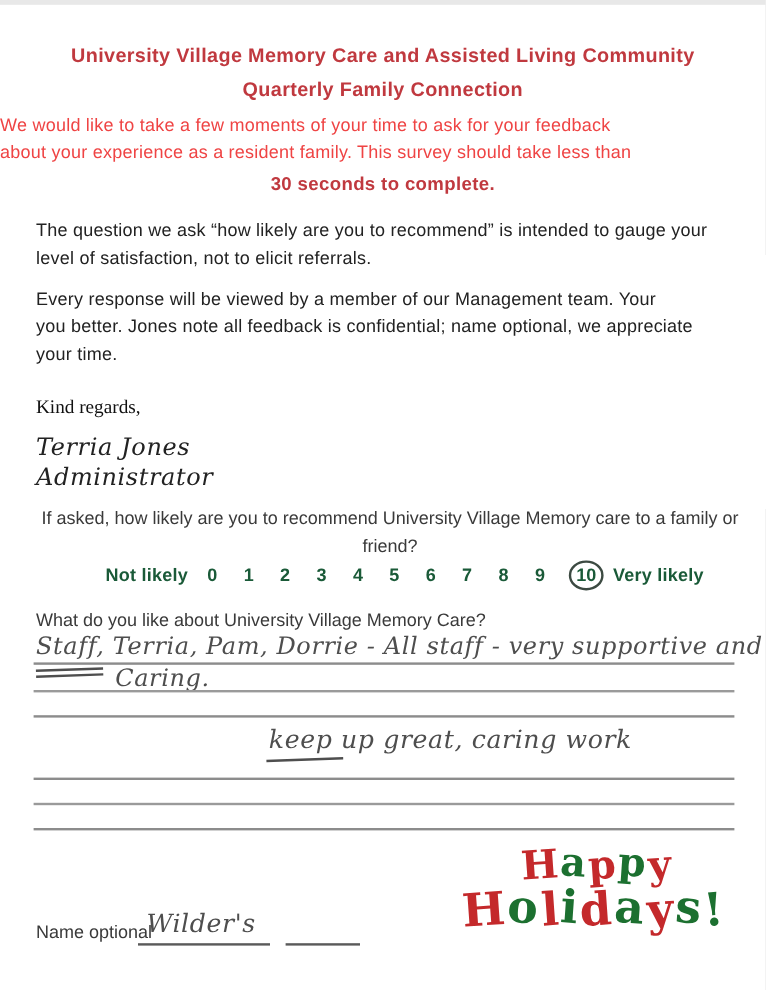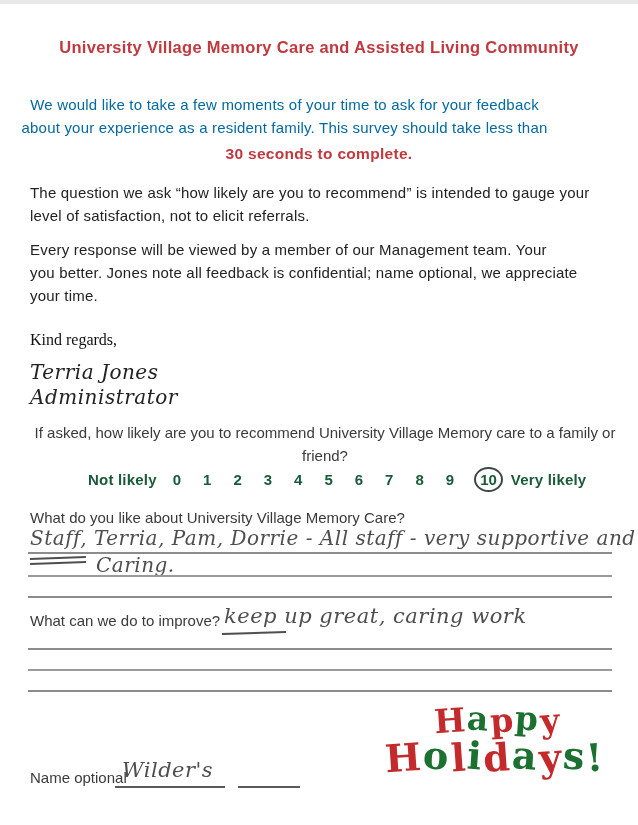--- a/index.html
+++ b/index.html
@@ -15,22 +15,22 @@
   }
   .abs { position: absolute; }
 
   
   .title-line {
     left: 0; width: 638px; text-align: center;
     font-weight: bold; font-size: 16.5px; letter-spacing: 0.3px;
     color: #c0393f;
   }
   .intro-line {
-    left: 0; width: 569px; text-align: center;
-    font-size: 15px; color: #0369a1; letter-spacing: 0.2px;
+    left: 0; width: 569px; text-align: left;
+    font-size: 15px; color: #ef4444; letter-spacing: 0.2px;
   }
   .red-line {
     left: 0; width: 638px; text-align: center;
     font-size: 15.5px; font-weight: bold; color: #c0393f; letter-spacing: 0.3px;
   }
   .para { left: 30px; width: 590px; font-size: 15px; color: #222; letter-spacing: 0.2px; }
   .para div { line-height: 23px; }
 
   .serif { font-family: "Liberation Serif", serif; }
   .closing { font-size: 16px; color: #111; }
@@ -82,20 +82,21 @@
   .holiday-line .hol-letter:nth-child(even) { transform: rotate(4deg) translateY(-1px); }
   #holiday1 { font-size: 33px; }
   #holiday2 { font-size: 38px; }
 </style>
 </head>
 <body>
 
 <div class="page">
 
   <div class="abs title-line" style="top:34px">University Village Memory Care and Assisted Living Community</div>
+  <div class="abs title-line" style="top:62px">Quarterly Family Connection</div>
   <div class="abs intro-line" style="top:92px">We would like to take a few moments of your time to ask for your feedback</div>
   <div class="abs intro-line" style="top:115px">about your experience as a resident family. This survey should take less than</div>
   <div class="abs red-line" style="top:141px">30 seconds to complete.</div>
 
   <div class="abs para" style="top:177px">
     <div>The question we ask “how likely are you to recommend” is intended to gauge your</div>
     <div>level of satisfaction, not to elicit referrals.</div>
   </div>
   <div class="abs para" style="top:234px">
     <div>Every response will be viewed by a member of our Management team. Your</div>
@@ -131,21 +132,20 @@
   </div>
 
   <div class="abs handwriting" style="top:522px; left:30px; font-size:20px">Staff, Terria, Pam, Dorrie - All staff - very supportive and</div>
   <div class="abs question-label" style="top:505px; left:30px">What do you like about University Village Memory Care?</div>
   <div class="abs dbl-underline" style="top:553px"></div>
   <div class="abs rule" style="top:548px"></div>
   <div class="abs handwriting" style="top:549px; left:96px; font-size:20px">Caring.</div>
   <div class="abs rule light" style="top:571px"></div>
   <div class="abs rule" style="top:592px"></div>
 
-  <div class="abs question-label" style="top:608px; left:30px">What can we do to improve?</div>
   <div class="abs handwriting" style="top:600px; left:224px; font-size:21px">keep up great, caring work</div>
   <div class="abs short-underline" style="top:628px; left:222px; width:64px; transform:rotate(-2deg)"></div>
   <div class="abs rule" style="top:644px"></div>
   <div class="abs rule light" style="top:665px"></div>
   <div class="abs rule" style="top:686px"></div>
 
   <div class="abs holiday-line" id="holiday1" style="top:696px; left:395px; width:205px"><span class="hol-letter" style="color: rgb(196, 41, 43);">H</span><span class="hol-letter" style="color: rgb(28, 112, 48);">a</span><span class="hol-letter" style="color: rgb(196, 41, 43);">p</span><span class="hol-letter" style="color: rgb(28, 112, 48);">p</span><span class="hol-letter" style="color: rgb(196, 41, 43);">y</span></div>
   <div class="abs holiday-line" id="holiday2" style="top:730px; left:375px; width:240px"><span class="hol-letter" style="color: rgb(196, 41, 43);">H</span><span class="hol-letter" style="color: rgb(28, 112, 48);">o</span><span class="hol-letter" style="color: rgb(196, 41, 43);">l</span><span class="hol-letter" style="color: rgb(28, 112, 48);">i</span><span class="hol-letter" style="color: rgb(196, 41, 43);">d</span><span class="hol-letter" style="color: rgb(28, 112, 48);">a</span><span class="hol-letter" style="color: rgb(196, 41, 43);">y</span><span class="hol-letter" style="color: rgb(28, 112, 48);">s</span><span class="hol-letter" style="color: rgb(28, 112, 48);">!</span></div>
 
   <div class="abs question-label" style="top:765px; left:30px">Name optional</div>

